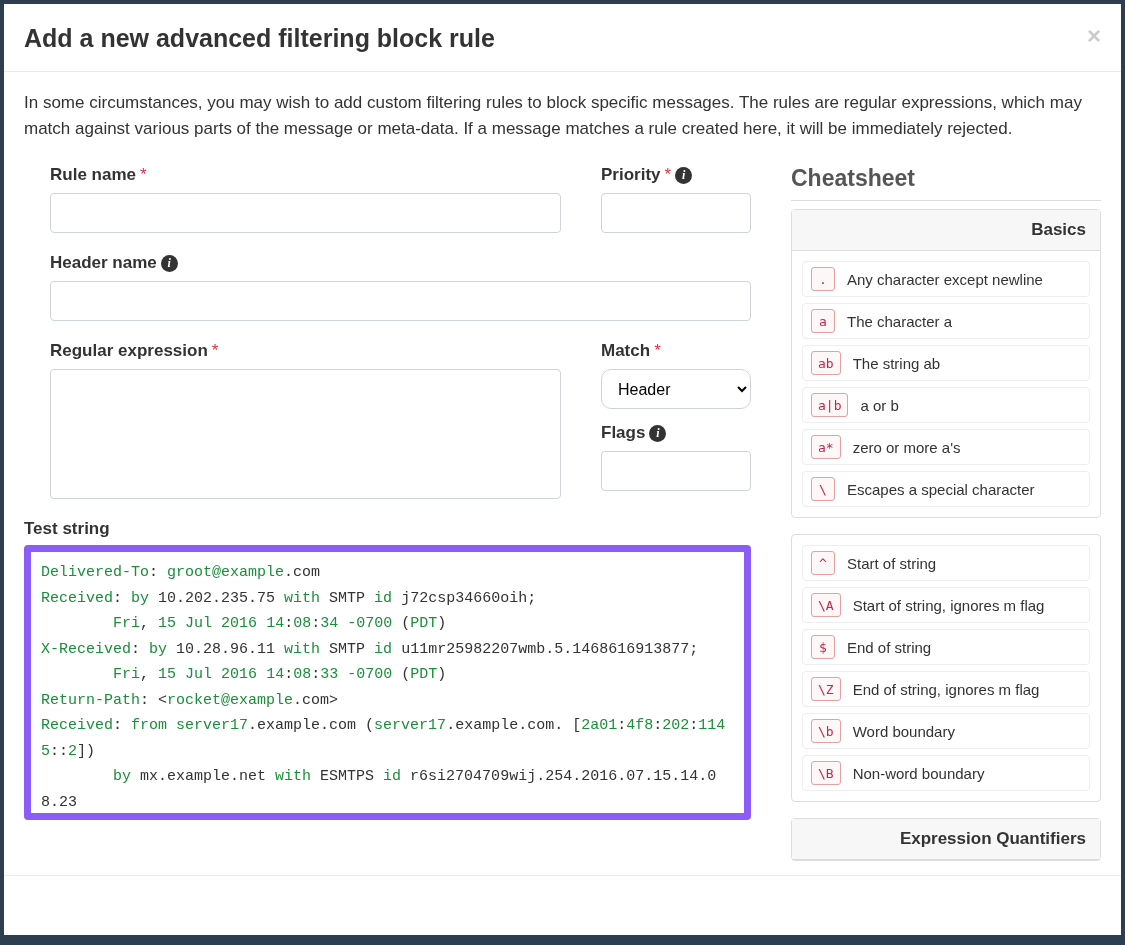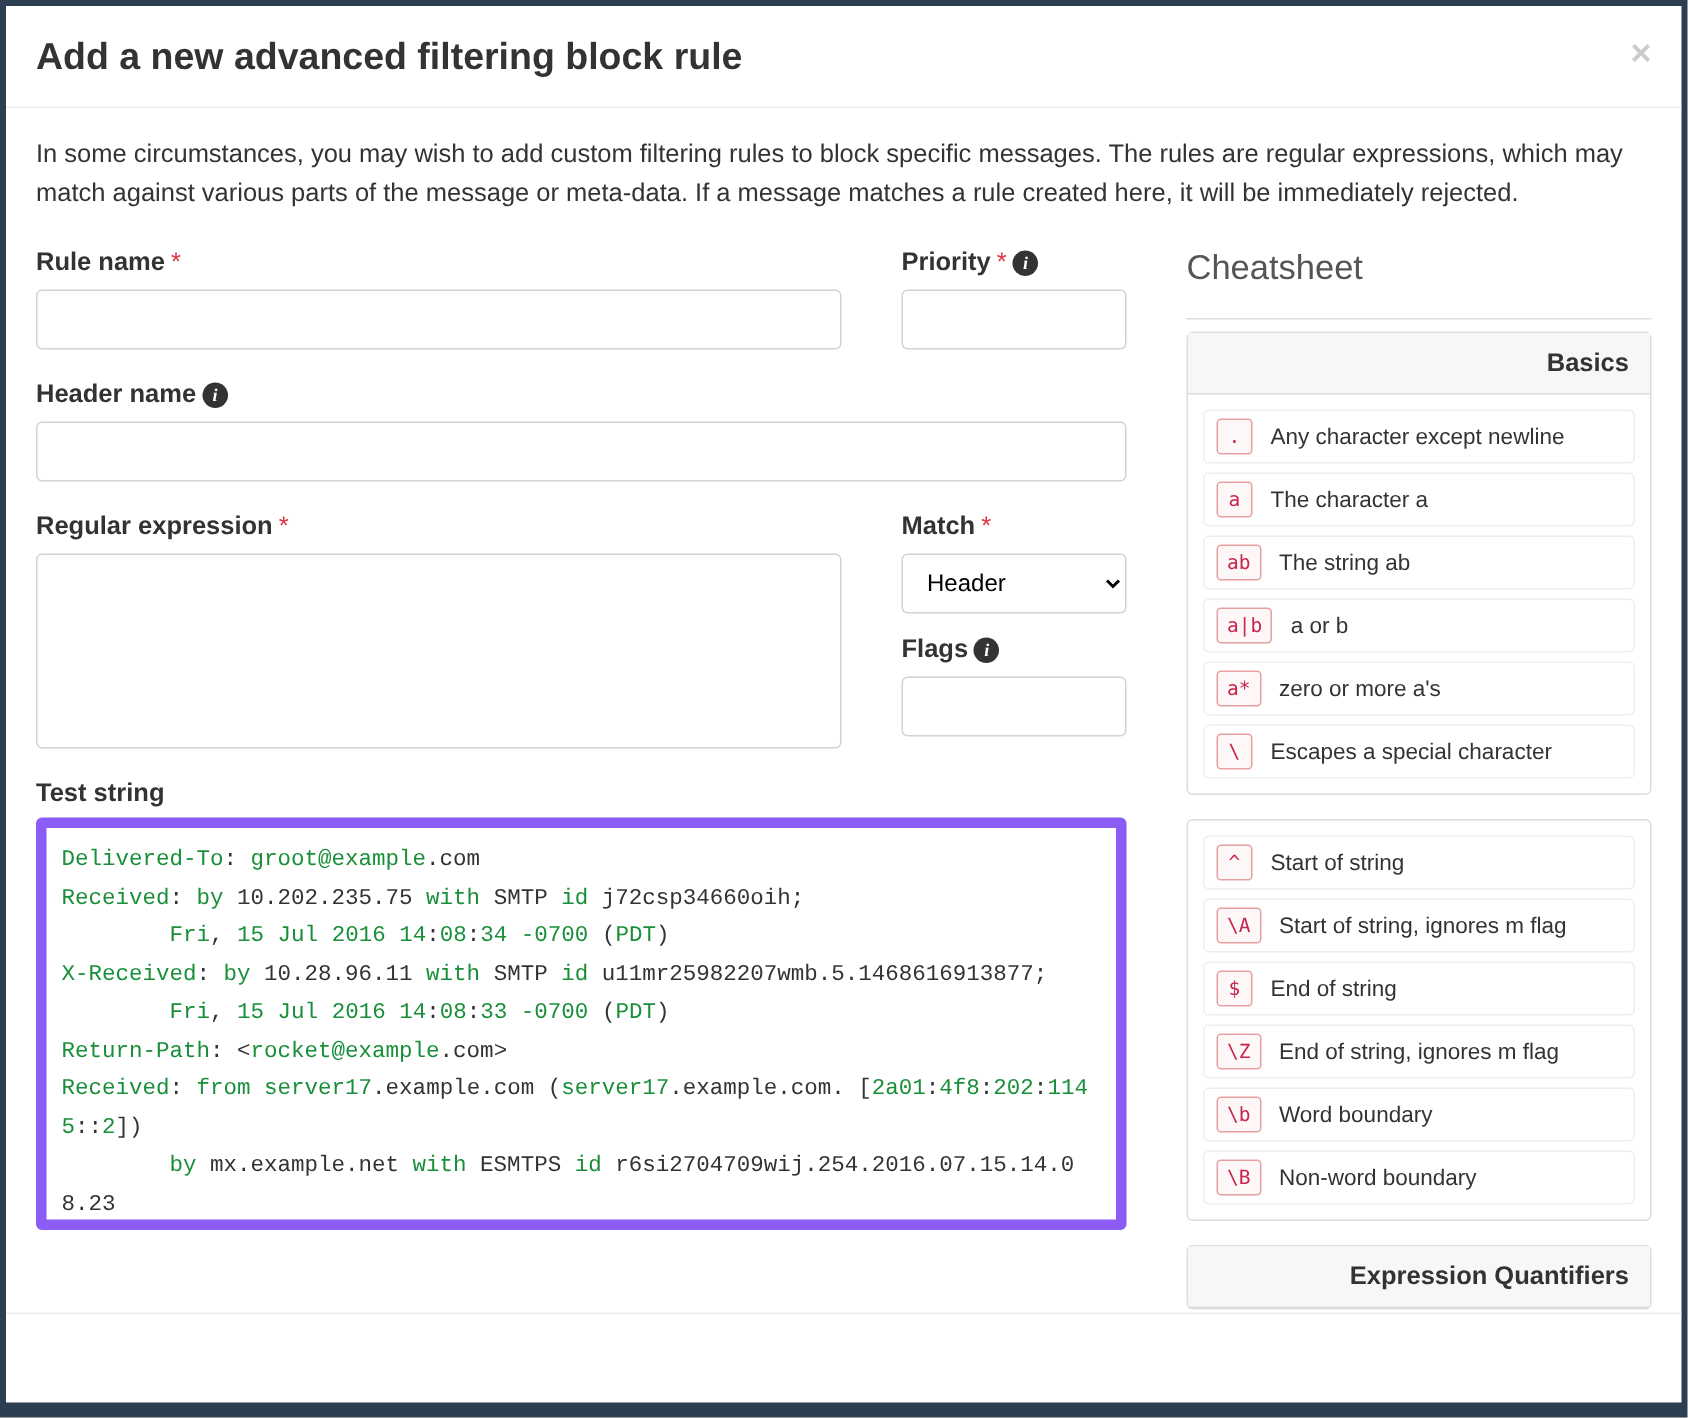--- a/index.html
+++ b/index.html
@@ -6,33 +6,33 @@
 body { font-family: -apple-system, BlinkMacSystemFont, "Segoe UI", Helvetica, Arial, sans-serif; background: #2c3e50; width: 1125px; height: 945px; overflow: hidden; }
 .modal { background: #fff; margin: 4px; height: 931px; display: flex; flex-direction: column; position: relative; }
 .modal-header { padding: 20px 20px 18px 20px; border-bottom: 1px solid #e9ecef; display: flex; justify-content: space-between; align-items: flex-start; }
 .modal-title { font-size: 25px; font-weight: 700; color: #333; }
 .close-x { font-size: 24px; color: #ccc; cursor: pointer; line-height: 1; font-weight: 700; }
 .modal-body { padding: 18px 20px 0 20px; flex: 1; overflow-y: auto; }
 .intro { font-size: 17px; color: #333; line-height: 1.5; margin-bottom: 24px; }
 .form-area { display: flex; gap: 40px; }
 .form-left { flex: 1; }
 .form-right { width: 310px; }
-.row { display: flex; gap: 40px; margin-bottom: 20px; }
+.row { display: flex; gap: 40px; margin-bottom: 20px; margin-left: 26px; }
 .field { display: flex; flex-direction: column; }
 .field.grow { flex: 1; }
 .field.w150 { width: 150px; }
 .label { font-size: 17px; font-weight: 700; color: #333; margin-bottom: 8px; display: flex; align-items: center; gap: 4px; }
 .req { color: #dc3545; font-weight: 400; }
 .info-icon { display: inline-flex; width: 17px; height: 17px; border-radius: 50%; background: #333; color: #fff; font-size: 12px; font-weight: 700; align-items: center; justify-content: center; font-style: italic; font-family: Georgia, serif; }
 input[type=text], select, textarea { border: 1px solid #ced4da; border-radius: 4px; padding: 8px 12px; font-size: 16px; background: #fff; width: 100%; }
 input[type=text] { height: 40px; }
-select { height: 40px; background: #fff; }
+select { height: 40px; background: #fff; border-radius: 10px; }
 textarea { resize: none; font-family: inherit; }
 .regex-area { height: 130px; }
-.cheat-title { font-size: 23px; font-weight: 400; color: #555; margin-bottom: 8px; padding-bottom: 20px; border-bottom: 1px solid #ddd; }
+.cheat-title { font-size: 23px; font-weight: 700; color: #555; margin-bottom: 8px; padding-bottom: 8px; border-bottom: 1px solid #ddd; }
 .card { border: 1px solid #ddd; border-radius: 4px; margin-bottom: 16px; background: #fff; text-align: right; }
 .card-header { background: #f7f7f7; padding: 10px 14px; font-size: 17px; font-weight: 700; color: #333; border-bottom: 1px solid #ddd; }
 .cheat-list { padding: 10px; display: flex; flex-direction: column; gap: 6px; }
 .cheat-item { display: flex; align-items: center; gap: 12px; border: 1px solid #eee; border-radius: 4px; padding: 5px 8px; font-size: 15px; }
 .code-badge { display: inline-flex; min-width: 24px; height: 24px; border: 1px solid #e7a0a0; border-radius: 3px; padding: 0 6px; color: #c7254e; font-family: Menlo, Consolas, monospace; font-size: 13px; align-items: center; justify-content: center; background: #fdf7f7; }
 .cheat-desc { color: #333; }
 .test-label { font-size: 17px; font-weight: 700; color: #333; margin-bottom: 6px; }
 .test-box { border: 7px solid #8b5cf6; border-radius: 4px; height: 275px; overflow-y: scroll; padding: 8px 10px; font-family: Menlo, Consolas, "Courier New", monospace; font-size: 15px; line-height: 1.7; color: #333; white-space: pre-wrap; word-break: break-all; }
 .k { color: #1a8f3a; }
 .p { color: #333; }

